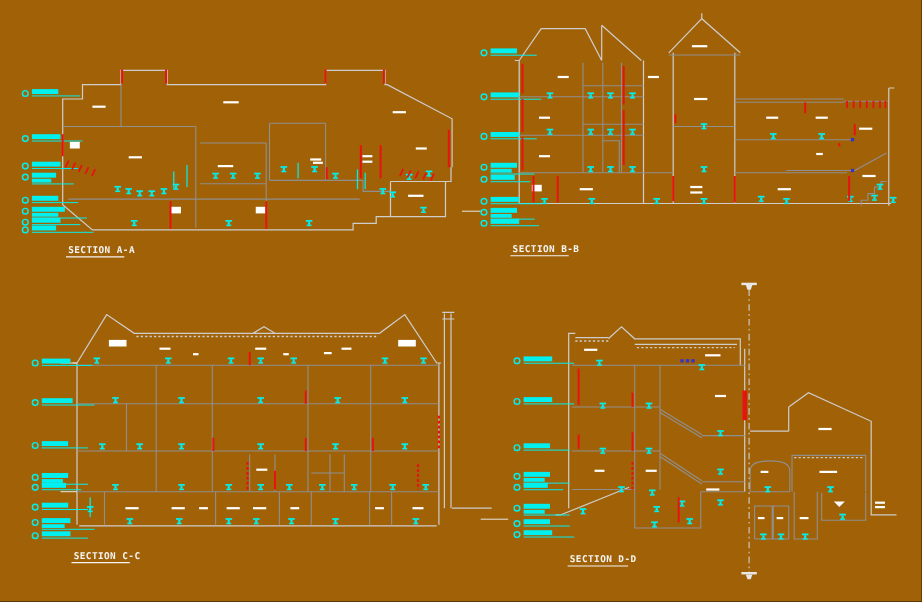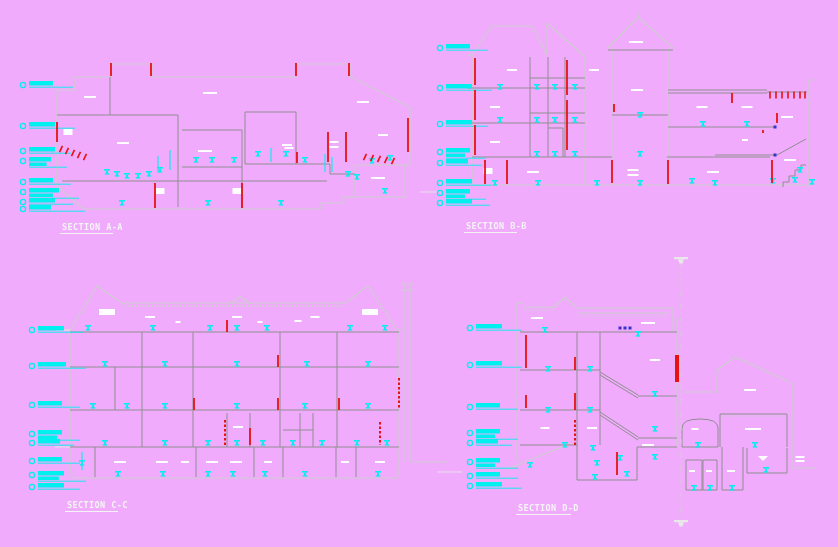--- a/index.html
+++ b/index.html
@@ -1,16 +1,16 @@
 <!DOCTYPE html>
 <html><head>
 <meta charset="utf-8">
 <style>
   html,body{margin:0;padding:0;background:#000;width:838px;height:547px;overflow:hidden;}
-  .viewport{position:relative;width:838px;height:547px;background:#f0abfc;}
+  .viewport{position:relative;width:838px;height:547px;background:#a16207;}
   svg{display:block;}
   .title-text{font-family:"DejaVu Sans Mono","Liberation Mono",monospace;font-weight:bold;font-size:8.5px;letter-spacing:.4px;fill:#f4f4f4;}
 </style>
 </head>
 <body>
 
 <div class="viewport">
 <svg id="cad" width="838" height="547" viewBox="0 0 838 547">
   <defs>
     <g id="tack">

